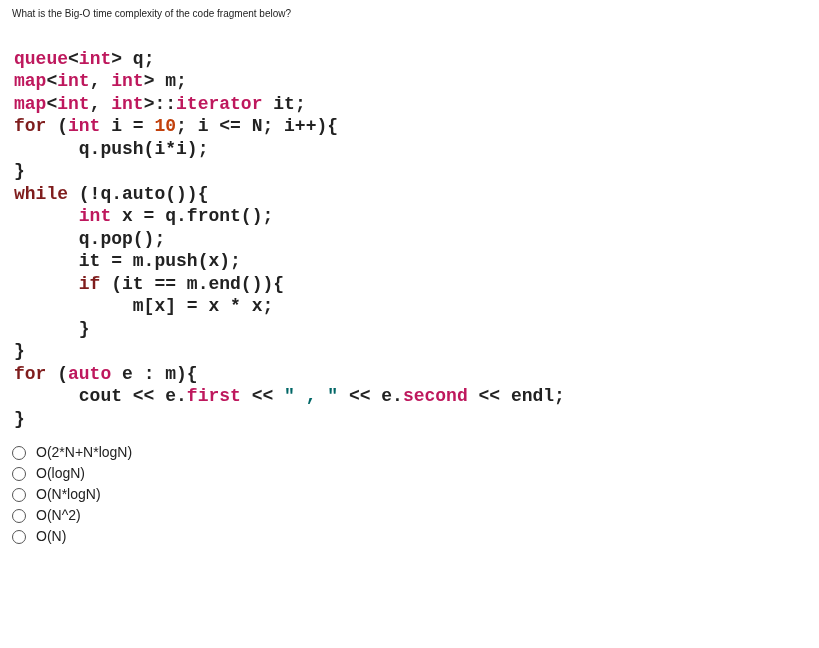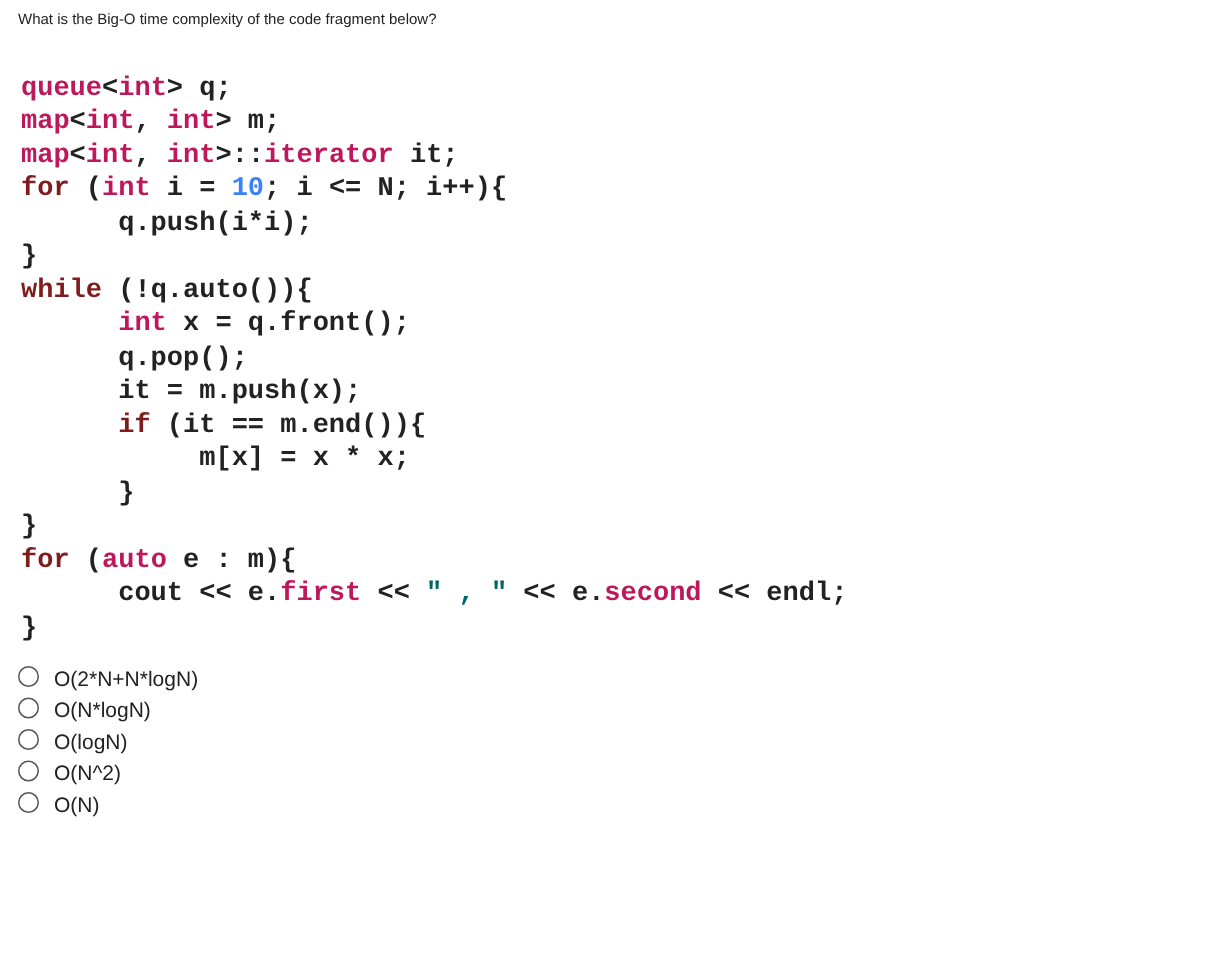--- a/index.html
+++ b/index.html
@@ -19,29 +19,29 @@
   .code {
     font-family: "Courier New", Courier, monospace;
     font-size: 18px;
     font-weight: bold;
     line-height: 1.25;
     white-space: pre;
     margin: 2px 0 14px 2px;
   }
   .code span.kw   { color: #be185d; }   
   .code span.kw2  { color: #7f1d1d; }   
-  .code span.num  { color: #3b82f6; }
+  .code span.num  { color: #c2410c; }
   .code span.str  { color: #006666; }
 
   .options {
     margin-top: 4px;
   }
   .opt {
     display: flex;
-    align-items: flex-start;
+    align-items: flex-end;
     gap: 10px;
     margin: 5px 0;
     font-size: 14px;
   }
   .radio {
     width: 14px;
     height: 14px;
     border: 1.5px solid #555;
     border-radius: 50%;
     flex: 0 0 auto;
@@ -74,25 +74,25 @@
 <span>}</span>
 </div>
 
 <div class="options">
   <div class="opt">
     <span class="radio"></span>
     <span>O(2*N+N*logN)</span>
   </div>
   <div class="opt">
     <span class="radio"></span>
-    <span>O(N*logN)</span>
+    <span>O(logN)</span>
   </div>
   <div class="opt">
     <span class="radio"></span>
-    <span>O(logN)</span>
+    <span>O(N*logN)</span>
   </div>
   <div class="opt">
     <span class="radio"></span>
     <span>O(N^2)</span>
   </div>
   <div class="opt">
     <span class="radio"></span>
     <span>O(N)</span>
   </div>
 </div>

